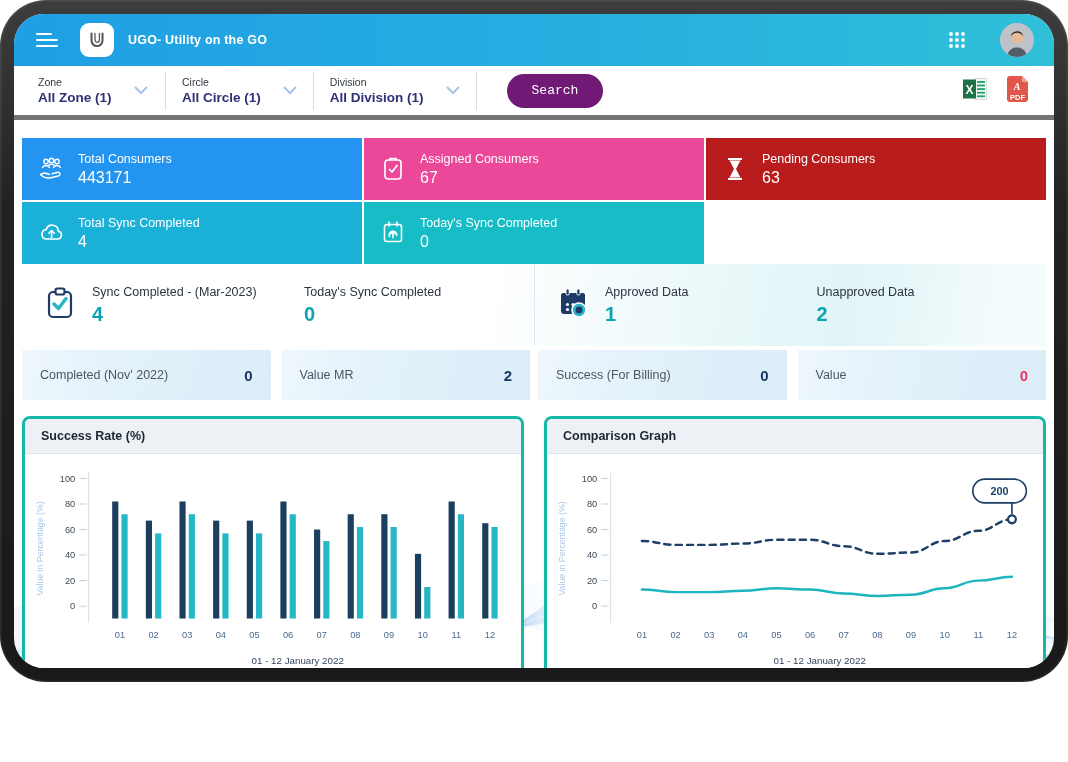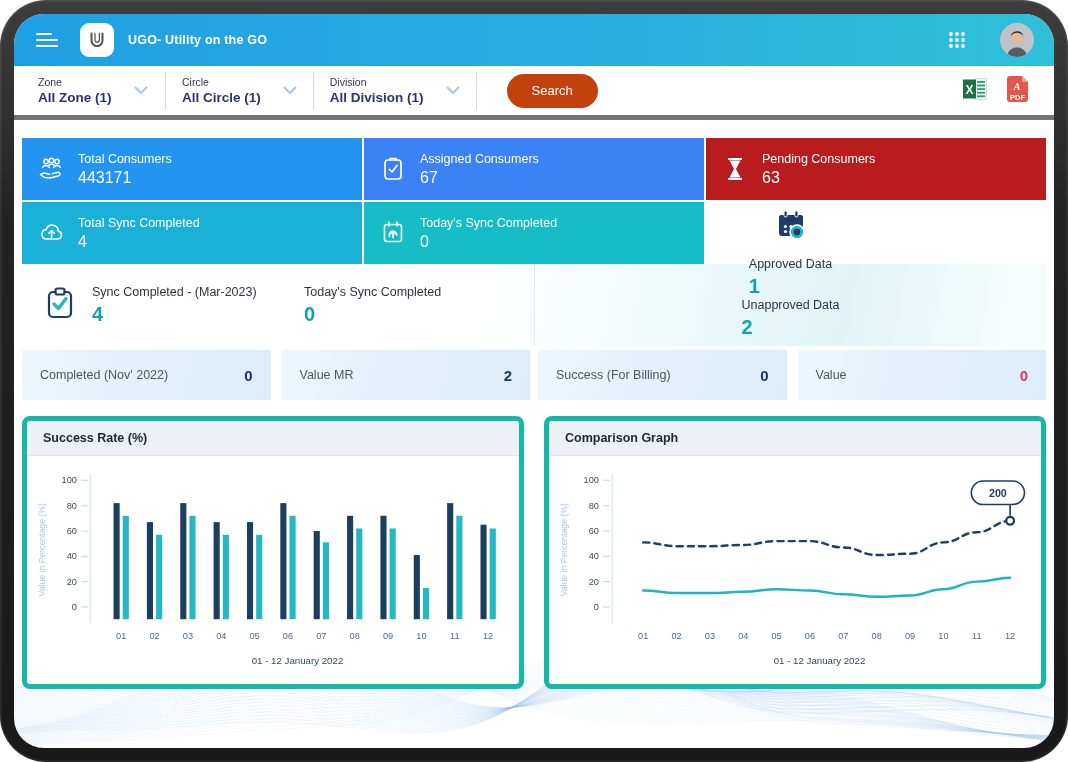--- a/index.html
+++ b/index.html
@@ -1,18 +1,18 @@
 <!DOCTYPE html>
 <html><head>
 <meta charset="utf-8">
 <style>
   * { margin:0; padding:0; box-sizing:border-box; }
   body { background:#ffffff; font-family:"Liberation Sans", sans-serif; width:1068px; height:762px; }
 
-  .device { width:1068px; height:762px; border-radius:46px; padding:14px;
+  .device { width:1068px; height:682px; border-radius:46px; padding:14px;
             background:linear-gradient(180deg,#3d3d3d 0%,#222 30%,#191919 100%);
             box-shadow:inset 0 0 3px rgba(255,255,255,.25); position:relative; }
   .screen { width:100%; height:100%; border-radius:30px; background:#fff; overflow:hidden;
             position:relative; display:flex; flex-direction:column; }
 
   
   .appbar { height:52px; flex:0 0 52px; display:flex; align-items:center; padding:0 20px 0 22px;
             background:linear-gradient(90deg,#1f9fe4 0%,#27aee0 55%,#2fc0d8 100%); gap:14px; }
   .hamburger { width:30px; height:26px; display:flex; flex-direction:column; justify-content:center; gap:3.5px; cursor:pointer; }
   .hamburger i { display:block; height:2.6px; background:#fff; border-radius:2px; }
@@ -25,53 +25,53 @@
 
   
   .filterbar { height:54px; flex:0 0 54px; background:#fff; border-bottom:5px solid #737373;
                display:flex; align-items:center; padding:0 24px; }
   .filter { display:flex; align-items:center; padding-right:16px; margin-right:16px;
             border-right:1px solid #d8dce1; height:38px; min-width:128px; cursor:pointer; }
   .filter .txt { display:flex; flex-direction:column; gap:2px; }
   .filter .lab { font-size:10.5px; color:#33383f; }
   .filter .val { font-size:13.5px; font-weight:bold; color:#2e3173; }
   .filter svg { margin-left:22px; }
-  .search-btn { background:#c2410c; color:#fff; border:none; border-radius:17px; height:34px;
-                padding:0 25px; font-size:13px; font-family:Liberation Sans, sans-serif; margin-left:14px; cursor:pointer; }
+  .search-btn { background:#701a75; color:#fff; border:none; border-radius:17px; height:34px;
+                padding:0 25px; font-size:13px; font-family:Liberation Mono, monospace; margin-left:14px; cursor:pointer; }
   .export { margin-left:auto; display:flex; align-items:center; gap:16px; }
   .export > div { cursor:pointer; }
 
   
   .content { padding:18px 8px 0; position:relative; z-index:2; }
 
   .stat-row { display:grid; grid-template-columns:repeat(3,1fr); gap:2px; }
   .stat-card { height:62px; color:#fff; display:flex; align-items:center; gap:12px; padding:0 14px; }
   .stat-card .sc-icon { flex:0 0 30px; display:flex; align-items:center; }
   .stat-card .sc-label { font-size:12.5px; }
   .stat-card .sc-value { font-size:16px; font-weight:normal; margin-top:3px; }
 
   .summary-row { display:grid; grid-template-columns:1fr 1fr; background:#fff;
                  background-image:linear-gradient(100deg, rgba(36,178,192,0) 45%, rgba(36,178,192,.07) 62%, rgba(36,178,192,.14) 80%, rgba(36,178,192,.05) 95%);
                  border-bottom:2px solid #fff; }
   .summary-panel { display:flex; align-items:center; padding:7px 18px; height:82px;justify-content:flex-end; }
-  .summary-panel + .summary-panel { border-left:1px solid #e4e8ec;flex-direction:column; }
+  .summary-panel + .summary-panel { border-left:1px solid #e4e8ec; }
   .summary-icon { flex:0 0 52px; }
   .summary-item { flex:1; }
   .summary-item .si-label { font-size:12.5px; color:#2c3440; }
   .summary-item .si-value { font-size:20px; font-weight:bold; color:#0fa3b2; margin-top:4px; }
 
   .metric-row { display:grid; grid-template-columns:1fr 1fr; gap:8px; margin-top:2px; }
   .metric-half { display:grid; grid-template-columns:1fr 1fr; gap:11px; }
   .metric-cell { height:50px; display:flex; align-items:center; padding:0 18px;
                  background:linear-gradient(105deg,#eef7fd 0%,#e3f1fa 40%,#dbedf8 100%); }
   .metric-cell .m-label { font-size:12.5px; color:#4b5663; }
   .metric-cell .m-value { margin-left:auto; font-size:15px; font-weight:bold; }
 
   .charts-row { display:grid; grid-template-columns:1fr 1fr; gap:20px; margin-top:16px; }
-  .chart-card { background:#fff; border:5px solid #14b8a6; border-radius:8px; overflow:hidden;
+  .chart-card { background:#fff; border:3px solid #14b8a6; border-radius:8px; overflow:hidden;
                 box-shadow:0 1px 3px rgba(20,40,60,.06); }
   .chart-head { background:#edf0f4; border-bottom:1px solid #e0e4e9; padding:10px 16px;
                 font-size:12.5px; font-weight:bold; color:#1d2733; }
   .chart-body { padding:8px 6px 6px; }
   .chart-body svg { display:block; width:100%; height:auto; }
 
   .wave-wrap { position:absolute; left:0; right:0; bottom:0; height:150px; z-index:1; overflow:hidden; }
   .wave-wrap svg { width:100%; height:100%; display:block; }
 </style>
 </head>
@@ -193,21 +193,21 @@
               <path d="M6.5 13.5a4 4 0 0 1 7 0M12 12.2a4 4 0 0 1 7 0M17.5 13.5a4 4 0 0 1 7 0"></path>
               <path d="M4.5 20.5c3 3.2 7.5 4 11.5 3l7-1.8a1.8 1.8 0 0 0-1-3.4l-6 1.4"></path>
               <path d="M4.5 20.5l3.5-1.5c2 0 3.5.8 5.5 1.5"></path>
             </svg>
           </span>
           <div>
             <div class="sc-label">Total Consumers</div>
             <div class="sc-value">443171</div>
           </div>
         </div>
-        <div class="stat-card" style="background: #3b82f6;">
+        <div class="stat-card" style="background: #ec4899;">
           <span class="sc-icon">
             <svg width="30" height="30" viewBox="0 0 30 30" fill="none" stroke="#fff" stroke-width="1.7" stroke-linecap="round" stroke-linejoin="round">
               <rect x="7" y="6" width="16" height="19" rx="3"></rect>
               <path d="M12 6v-1.5h6V6"></path>
               <polyline points="11.5,15.5 14,18 19,11.5"></polyline>
             </svg>
           </span>
           <div>
             <div class="sc-label">Assigned Consumers</div>
             <div class="sc-value">67</div>

